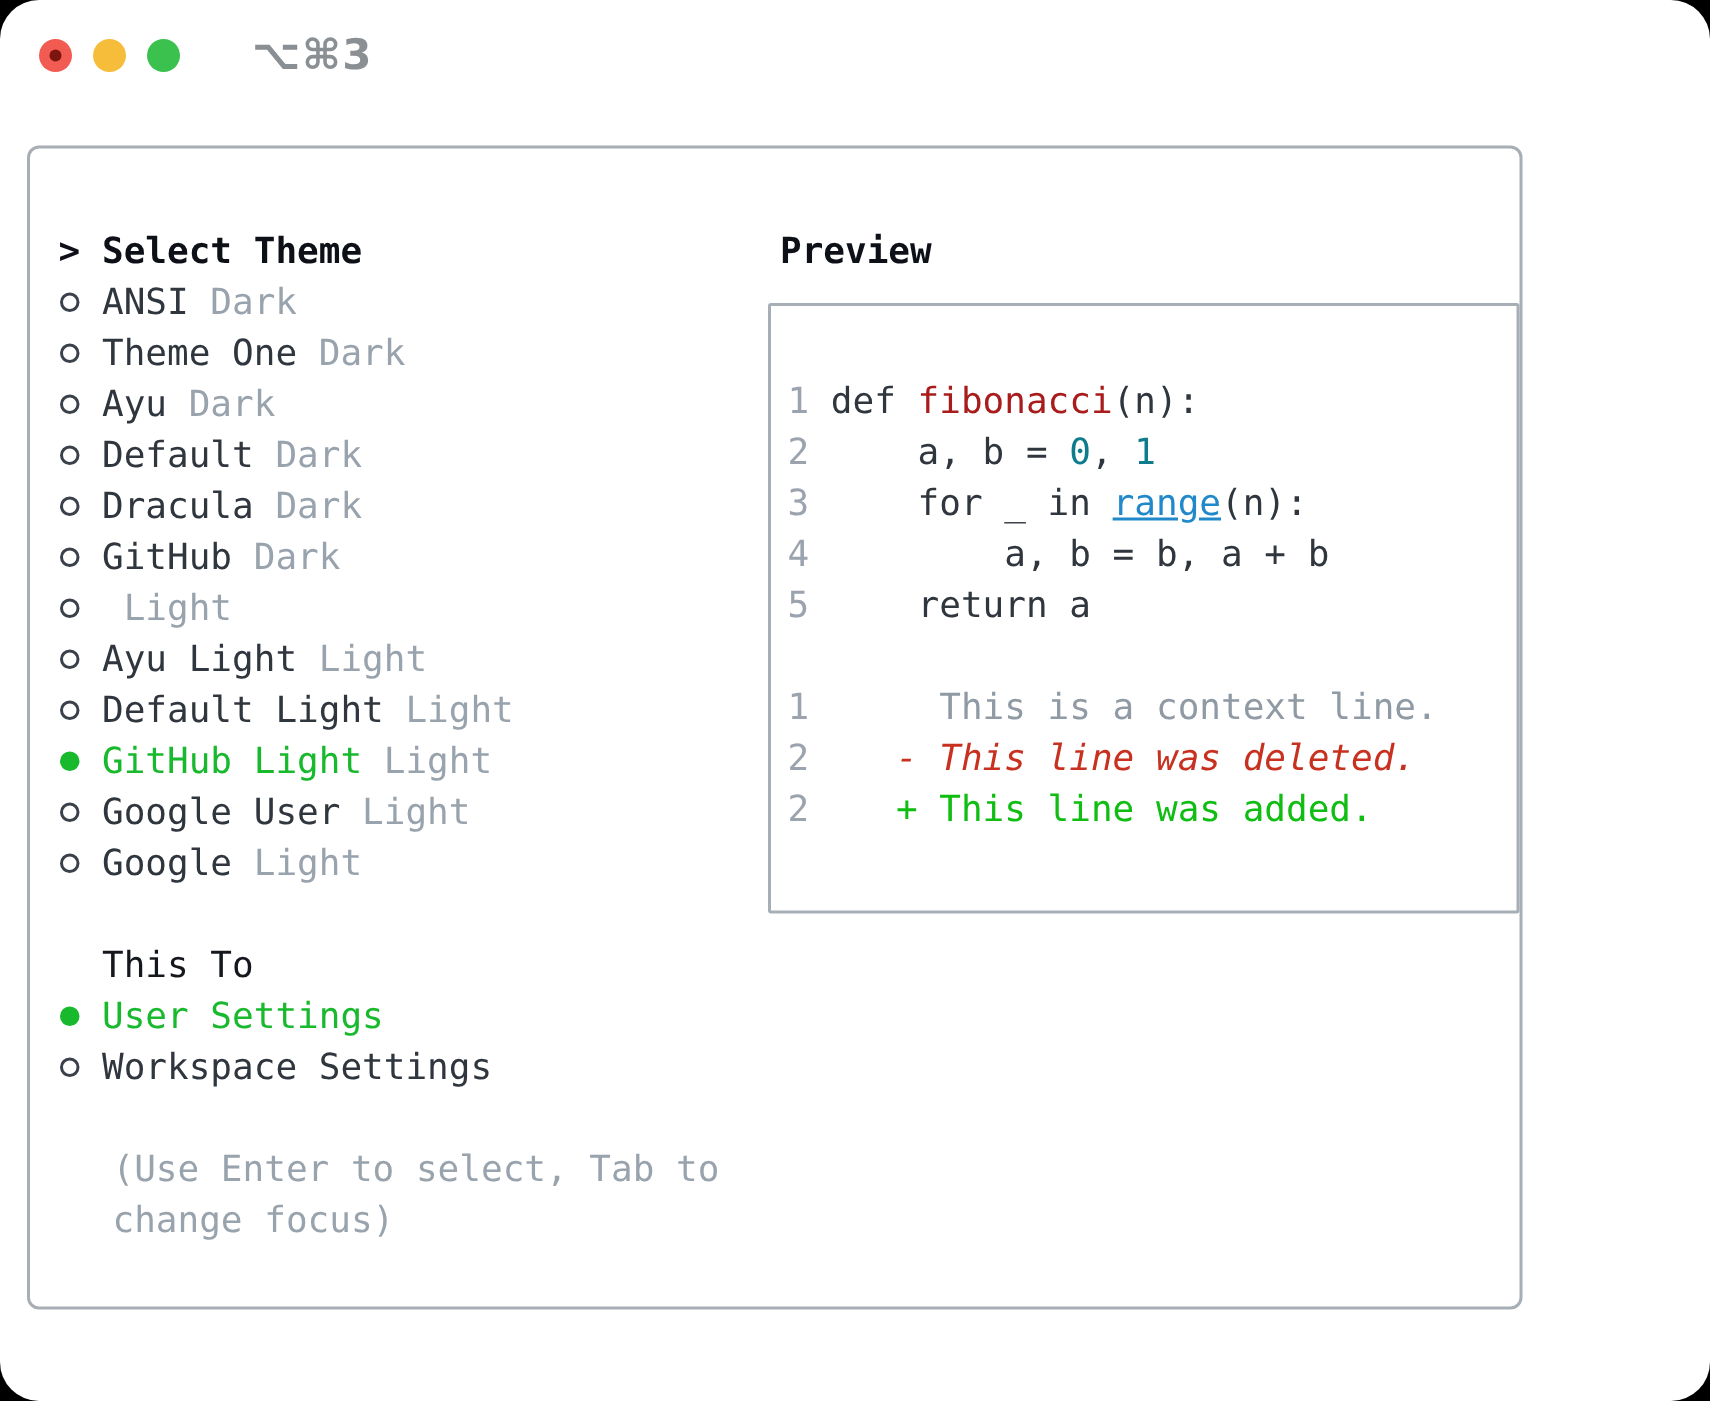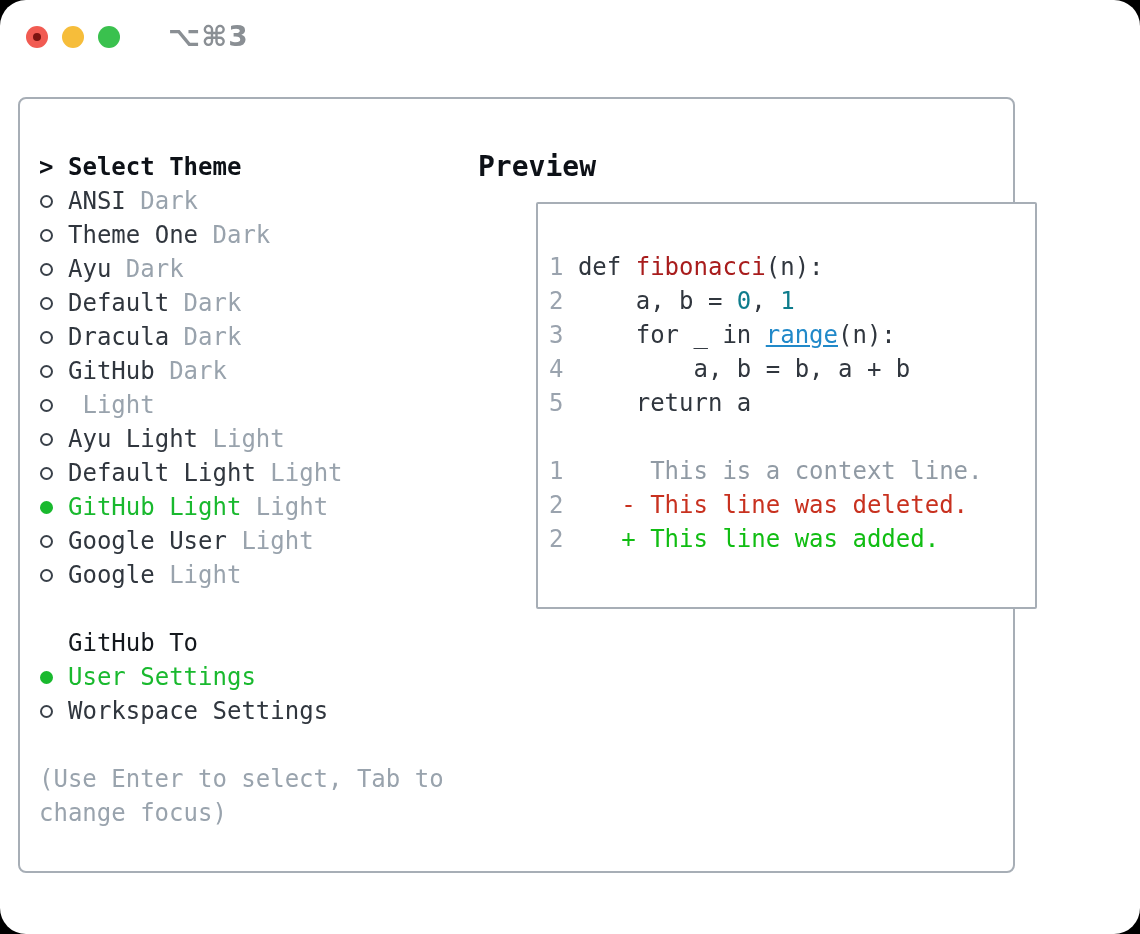--- a/index.html
+++ b/index.html
@@ -51,39 +51,39 @@
   .row{display:flex;align-items:center;height:34px;white-space:pre;}
   .cell-bullet{display:inline-flex;width:29px;align-items:center;}
   .dot{width:13px;height:13px;border-radius:50%;border:2px solid var(--bullet);margin-left:1px;}
   .dot.filled{background:var(--green);border-color:var(--green);}
   .prompt-char{color:var(--near-black);font-weight:bold;}
   .hdr{color:var(--near-black);font-weight:bold;}
   .t-variant{margin-left:1ch;color:var(--muted);}
   .sel{color:var(--green);}
   .apply-hdr{color:#14181d;}
   .spacer{height:34px;}
-  .hint{color:var(--muted);}
+  .hint{color:var(--muted);margin-left:36px;}
   
   .preview-header{
-    position:absolute;left:458px;top:51px;height:34px;line-height:34px;
-    font-size:28px;font-weight:bold;color:var(--near-black);
+    position:absolute;left:500px;top:51px;height:34px;line-height:34px;
+    font-size:24px;font-weight:bold;color:var(--near-black);
   }
   .preview-box{
-    position:absolute;left:516px;top:103px;width:501px;height:407px;
+    position:absolute;left:492px;top:103px;width:501px;height:407px;
     border:2px solid var(--border);border-radius:2px;background:#fff;
     padding:46px 0 0 11px;overflow:hidden;
   }
   .pline{height:34px;line-height:34px;font-size:24px;white-space:pre;}
   .s-num{color:var(--numcol);}
   .s-fg{color:var(--fg);}
   .s-func{color:var(--func);}
   .s-lit{color:var(--lit);}
   .s-builtin{color:var(--builtin);text-decoration:underline;}
   .s-ctx{color:var(--ctx);}
-  .s-del{color:var(--del);}
+  .s-del{color:var(--del);font-style:italic;}
   .s-add{color:var(--add);}
 </style>
 </head>
 <body>
 
 <div class="window">
 
   <div class="titlebar">
     <div class="lights">
       <span class="light red">
@@ -110,21 +110,21 @@
           <div class="row"><span class="cell-bullet"><span class="dot"></span></span><span>GitHub</span><span class="t-variant">Dark</span></div>
           <div class="row"><span class="cell-bullet"><span class="dot"></span></span><span class="t-variant">Light</span></div>
           <div class="row"><span class="cell-bullet"><span class="dot"></span></span><span>Ayu Light</span><span class="t-variant">Light</span></div>
           <div class="row"><span class="cell-bullet"><span class="dot"></span></span><span>Default Light</span><span class="t-variant">Light</span></div>
           <div class="row"><span class="cell-bullet"><span class="dot filled"></span></span><span class="sel">GitHub Light</span><span class="t-variant">Light</span></div>
           <div class="row"><span class="cell-bullet"><span class="dot"></span></span><span>Google User</span><span class="t-variant">Light</span></div>
           <div class="row"><span class="cell-bullet"><span class="dot"></span></span><span>Google</span><span class="t-variant">Light</span></div>
         </div>
       <div class="spacer"></div>
       <div class="row">
-        <span class="cell-bullet"></span><span class="apply-hdr">GitHub To</span>
+        <span class="cell-bullet"></span><span class="apply-hdr">This To</span>
       </div>
       <div id="apply-list">
           <div class="row"><span class="cell-bullet"><span class="dot filled"></span></span><span class="sel">User Settings</span></div>
           <div class="row"><span class="cell-bullet"><span class="dot"></span></span><span>Workspace Settings</span></div>
         </div>
       <div class="spacer"></div>
       <div id="hint-block">
           <div class="row hint">(Use Enter to select, Tab to</div>
           <div class="row hint">change focus)</div>
         </div>

